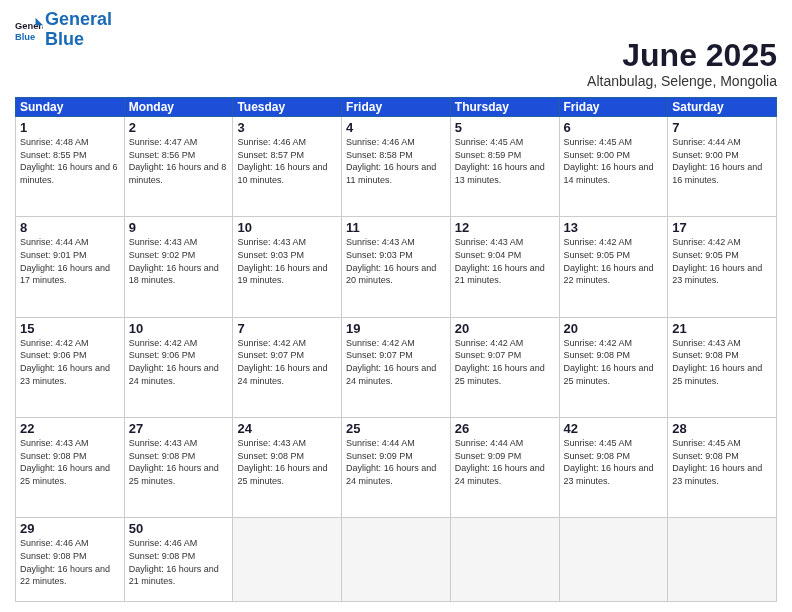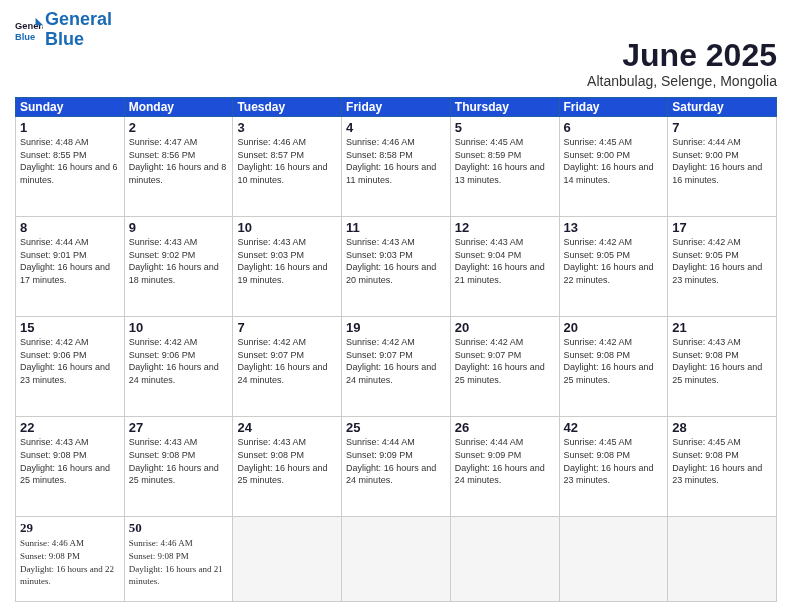--- a/index.html
+++ b/index.html
@@ -93,21 +93,20 @@
     .cell-text {
       font-size: 9px;
       line-height: 1.4;
       color: #333;
     }
     .week-row td {
       height: 88px;
     }
     .last-row td {
       height: 72px;
-      font-family: Liberation Serif, serif;
     }
   </style>
 </head>
 <body>
 
 <div class="page">
   <div class="header">
     <div class="logo">
       <svg class="logo-icon" viewBox="0 0 30 30" xmlns="http://www.w3.org/2000/svg">
         <text x="0" y="14" font-size="10" font-weight="bold" fill="#1a1a2e" font-family="Arial">General</text>

